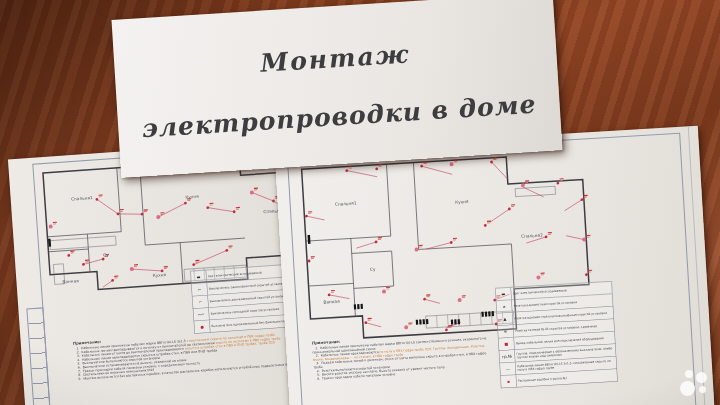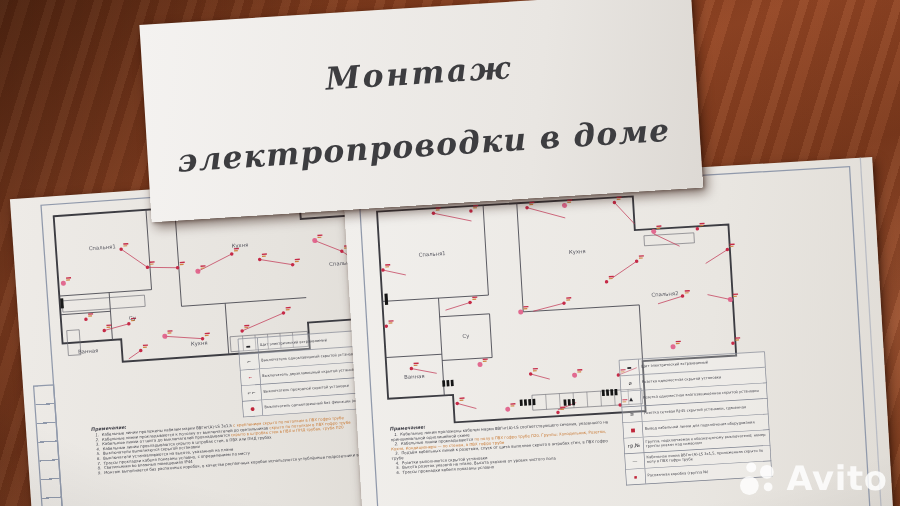--- a/index.html
+++ b/index.html
@@ -296,15 +296,14 @@
 
   <div class="vignette"></div>
 
   <div class="watermark">
     <div class="wm-logo">
       <i class="wm-c1"></i>
         <i class="wm-c2"></i>
         <i class="wm-c3"></i>
         <i class="wm-c4"></i>
     </div>
-    <div class="wm-text">Avito</div>
   </div>
 </div>
 
 </body></html>

